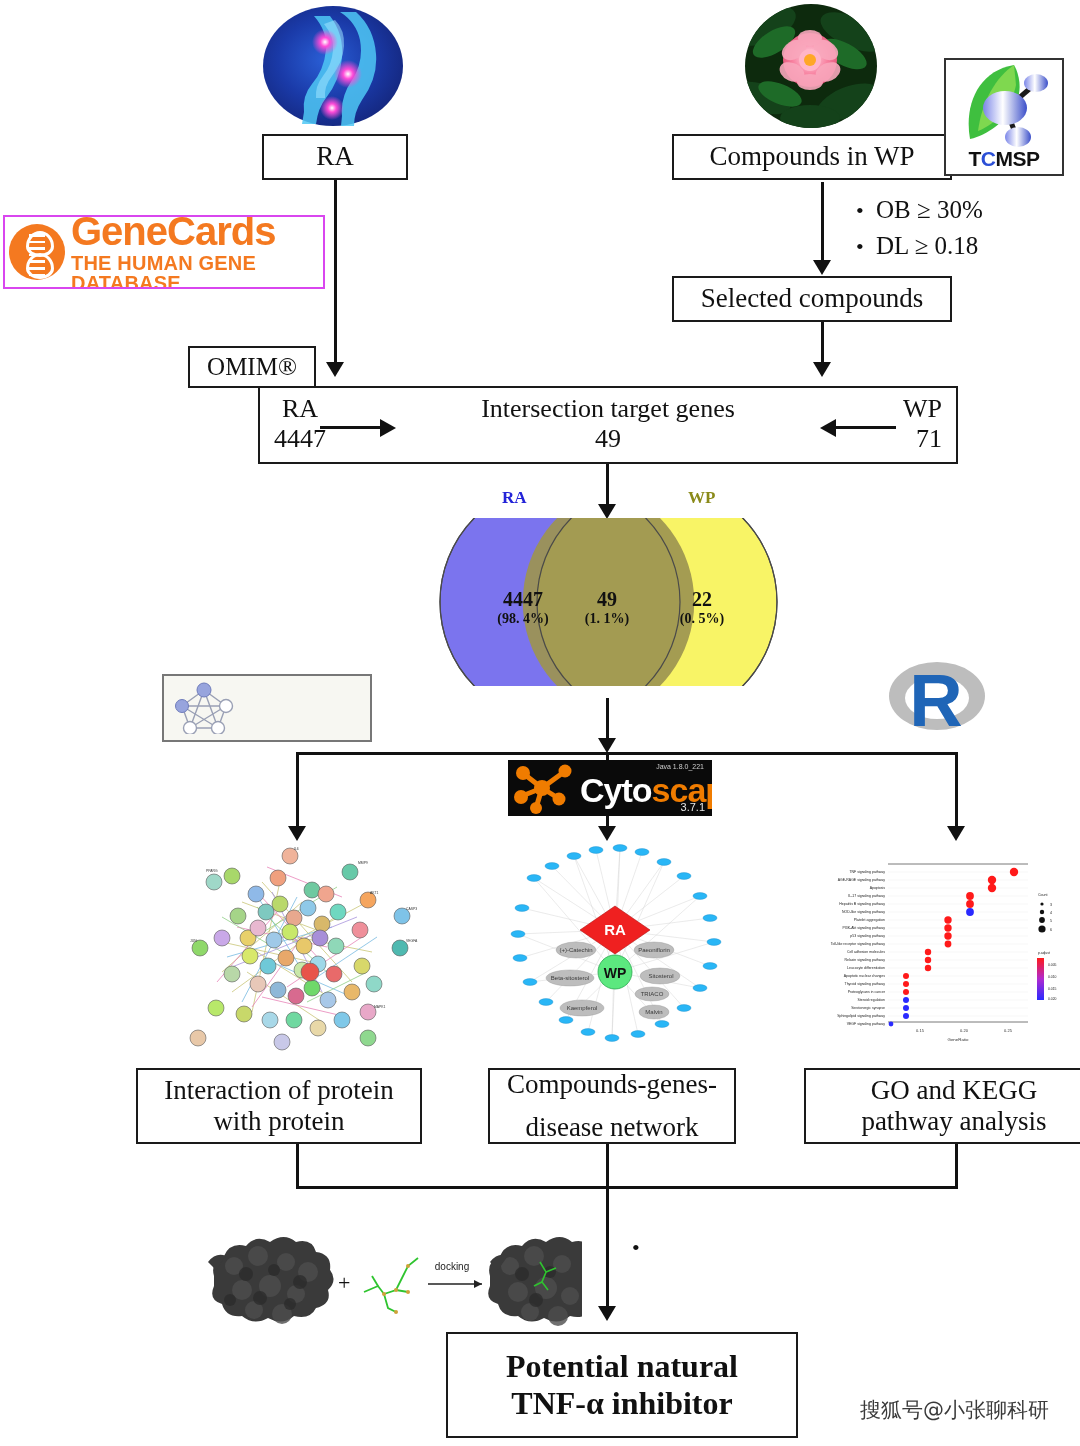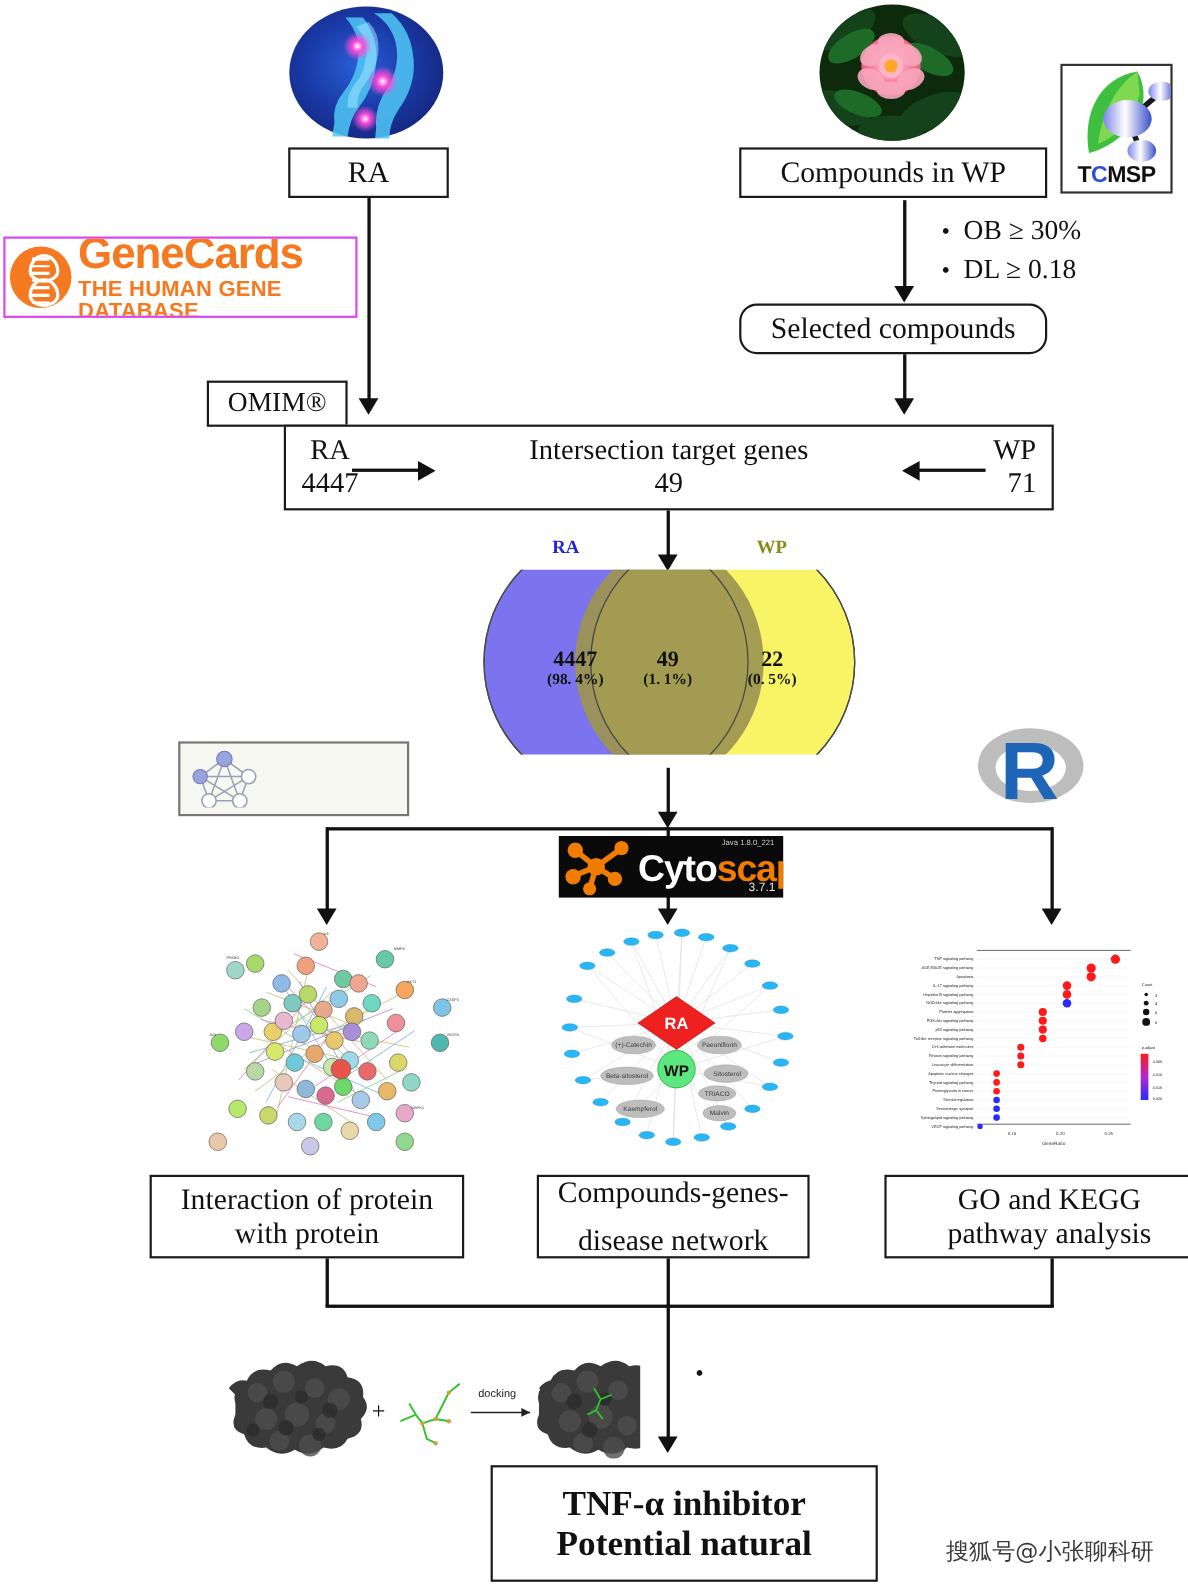--- a/index.html
+++ b/index.html
@@ -310,21 +310,21 @@
         <circle cx="66" cy="58" r="6" fill="#ffa726"></circle>
       </g>
     </g>
   </svg>
 </div>
 
 <div class="box box-lg abs" style="left:672px; top:134px; width:280px; height:46px;">
   <span>Compounds in WP</span>
 </div>
 
-<div class="tcmsp-logo" style="left:964px; top:58px; width:102px; height:118px;">
+<div class="tcmsp-logo" style="left:944px; top:58px; width:120px; height:118px;">
   <svg width="106" height="92" viewBox="0 0 106 92" style="position:absolute;left:2px;top:1px;">
     <defs>
       <linearGradient id="sphG" x1="0" y1="0" x2="1" y2="0">
         <stop offset="0%" stop-color="#7b86e8"></stop>
         <stop offset="45%" stop-color="#ffffff"></stop>
         <stop offset="100%" stop-color="#3b4fc9"></stop>
       </linearGradient>
     </defs>
     <path d="M66 4 C30 10 16 44 22 78 C40 74 58 60 68 42 C74 30 72 14 66 4Z" fill="#3fbf3f"></path>
     <path d="M66 4 C48 16 34 40 30 70 C50 62 64 44 68 24 Z" fill="#7fd84f"></path>
@@ -346,21 +346,21 @@
   <div class="row">
       <span class="dot">•</span>
     <span>OB ≥ 30%</span>
     </div>
   <div class="row">
       <span class="dot">•</span>
     <span>DL ≥ 0.18</span>
     </div>
 </div>
 
-<div class="box box-lg abs" style="left:672px; top:276px; width:280px; height:46px;border-radius:16px;">
+<div class="box box-lg abs" style="left:672px; top:276px; width:280px; height:46px;">
   <span>Selected compounds</span>
 </div>
 
 <div class="vline abs" style="left:821px; top:322px; height:44px;"></div>
 <div class="arrowhead-down abs" style="left:813px; top:362px;"></div>
 
 <div class="box abs" style="left:258px; top:386px; width:700px; height:78px; display:block; position:absolute;">
   <div class="abs" style="left:14px; top:6px; font-size:26px;">
     <div>RA</div>
     <div>4447</div>
@@ -882,17 +882,17 @@
   </svg>
 </div>
 
 <div class="bullets" style="left:632px; top:1232px; font-size:27px;">
   <div class="row">
     <span class="dot">•</span>
   </div>
 </div>
 
 <div class="box abs" style="left:446px; top:1332px; width:352px; height:106px; flex-direction:column; font-size:32px; font-weight:bold;">
+  <span>Potential natural</span>
   <span>TNF-α inhibitor</span>
-  <span>Potential natural</span>
 </div>
 
 <div class="watermark" style="left:860px; top:1396px;">搜狐号@小张聊科研</div>
 
 </body></html>

